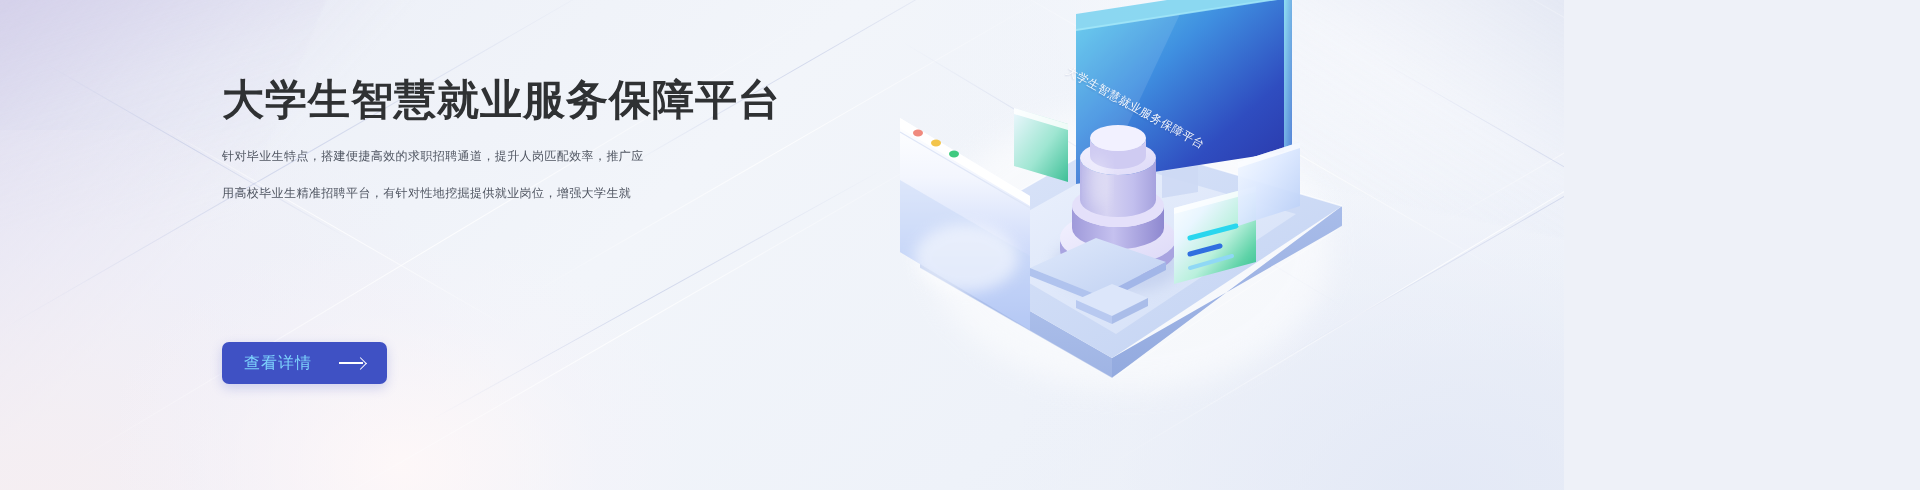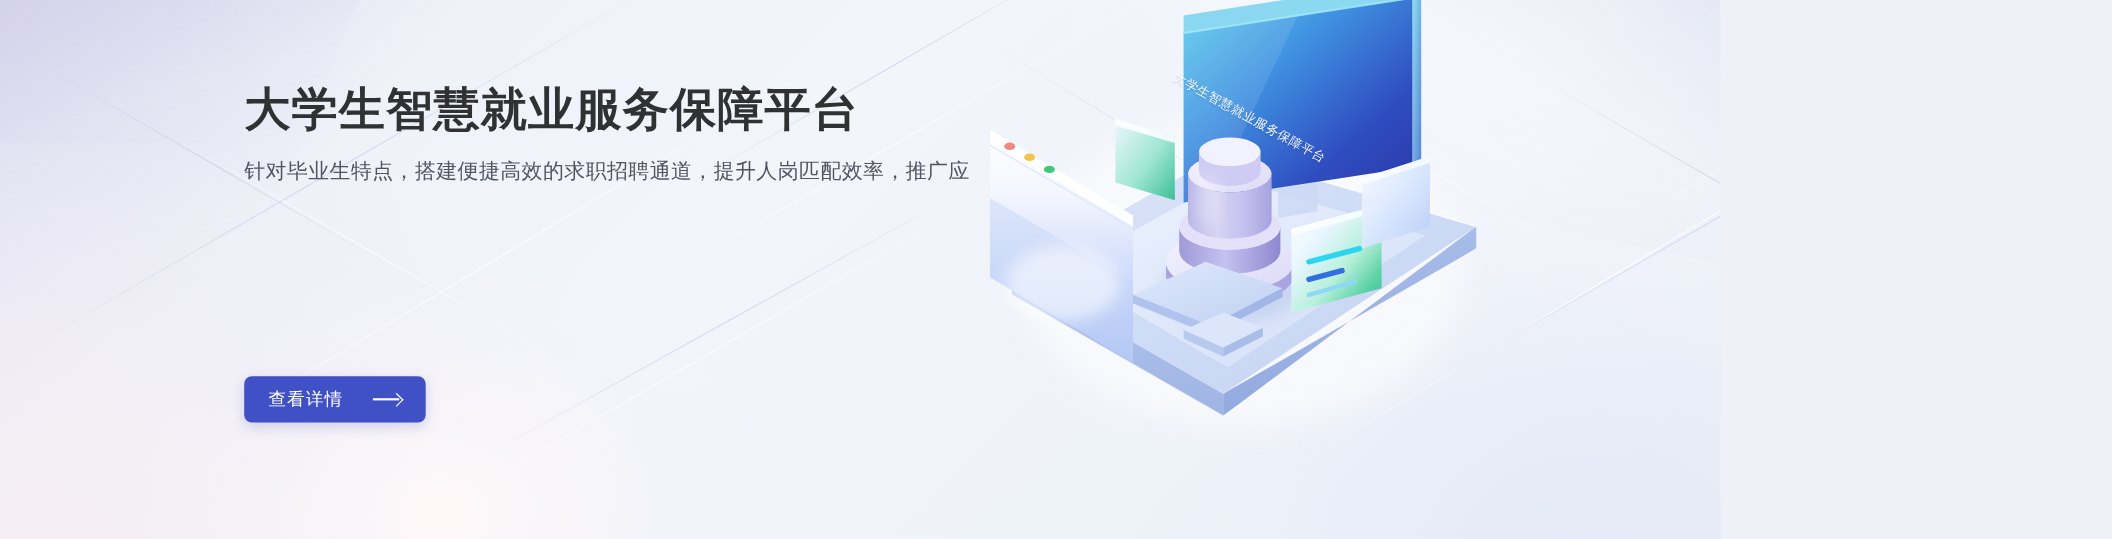--- a/index.html
+++ b/index.html
@@ -39,28 +39,28 @@
 
   
   .content{position:absolute;left:222px;top:0;width:700px;height:490px;}
   .title{
     position:absolute;left:0;top:72px;
     font-size:42px;line-height:56px;font-weight:700;color:#2f3133;
     letter-spacing:1px;white-space:nowrap;
   }
   .desc{
     position:absolute;left:0;top:138px;width:624px;
-    font-size:19px;line-height:37px;color:#4f5561;letter-spacing:.4px;
+    font-size:12px;line-height:37px;color:#4f5561;letter-spacing:.4px;
   }
   .desc .ln{display:block;white-space:nowrap;}
   .cta{
     position:absolute;left:0;top:342px;
     display:inline-flex;align-items:center;gap:27px;
     height:42px;padding:0 22px;border-radius:7px;
-    background:#3f51c4;color:#ffffff;font-size:16px;letter-spacing:1px;
+    background:#3f51c4;color:#7dd3fc;font-size:16px;letter-spacing:1px;
     box-shadow:0 4px 12px rgba(63,81,196,.22);
     cursor:pointer;border:none;
   }
   .cta .arw{display:inline-block;width:26px;height:12px;position:relative;}
   .cta .arw:before{content:"";position:absolute;left:0;top:5px;width:24px;height:1.6px;background:#fff;}
   .cta .arw:after{content:"";position:absolute;right:0;top:1.5px;width:8px;height:8px;border-top:1.6px solid #fff;border-right:1.6px solid #fff;transform:rotate(45deg);}
 
   
   .art{position:absolute;left:880px;top:0;width:520px;height:490px;}
   .art svg{display:block;}
@@ -103,20 +103,21 @@
     <div class="streak" style="left:1500px;top:-20px;width:440px;transform:rotate(30deg);"></div>
     <div class="streak d" style="left:40px;top:60px;width:360px;transform:rotate(30deg);"></div>
   </div>
 
   <div class="content">
 
     <div class="title">大学生智慧就业服务保障平台</div>
 
     <div class="desc">
       <span class="ln">针对毕业生特点，搭建便捷高效的求职招聘通道，提升人岗匹配效率，推广应</span>
+      <span class="ln">用高校毕业生精准招聘平台，有针对性地挖掘提供就业岗位，增强大学生就</span>
     </div>
 
     <button class="cta">
       <span>查看详情</span>
       <span class="arw"></span>
     </button>
   </div>
 
   <div class="art">
     <svg width="520" height="490" viewBox="0 0 520 490" xmlns="http://www.w3.org/2000/svg">

